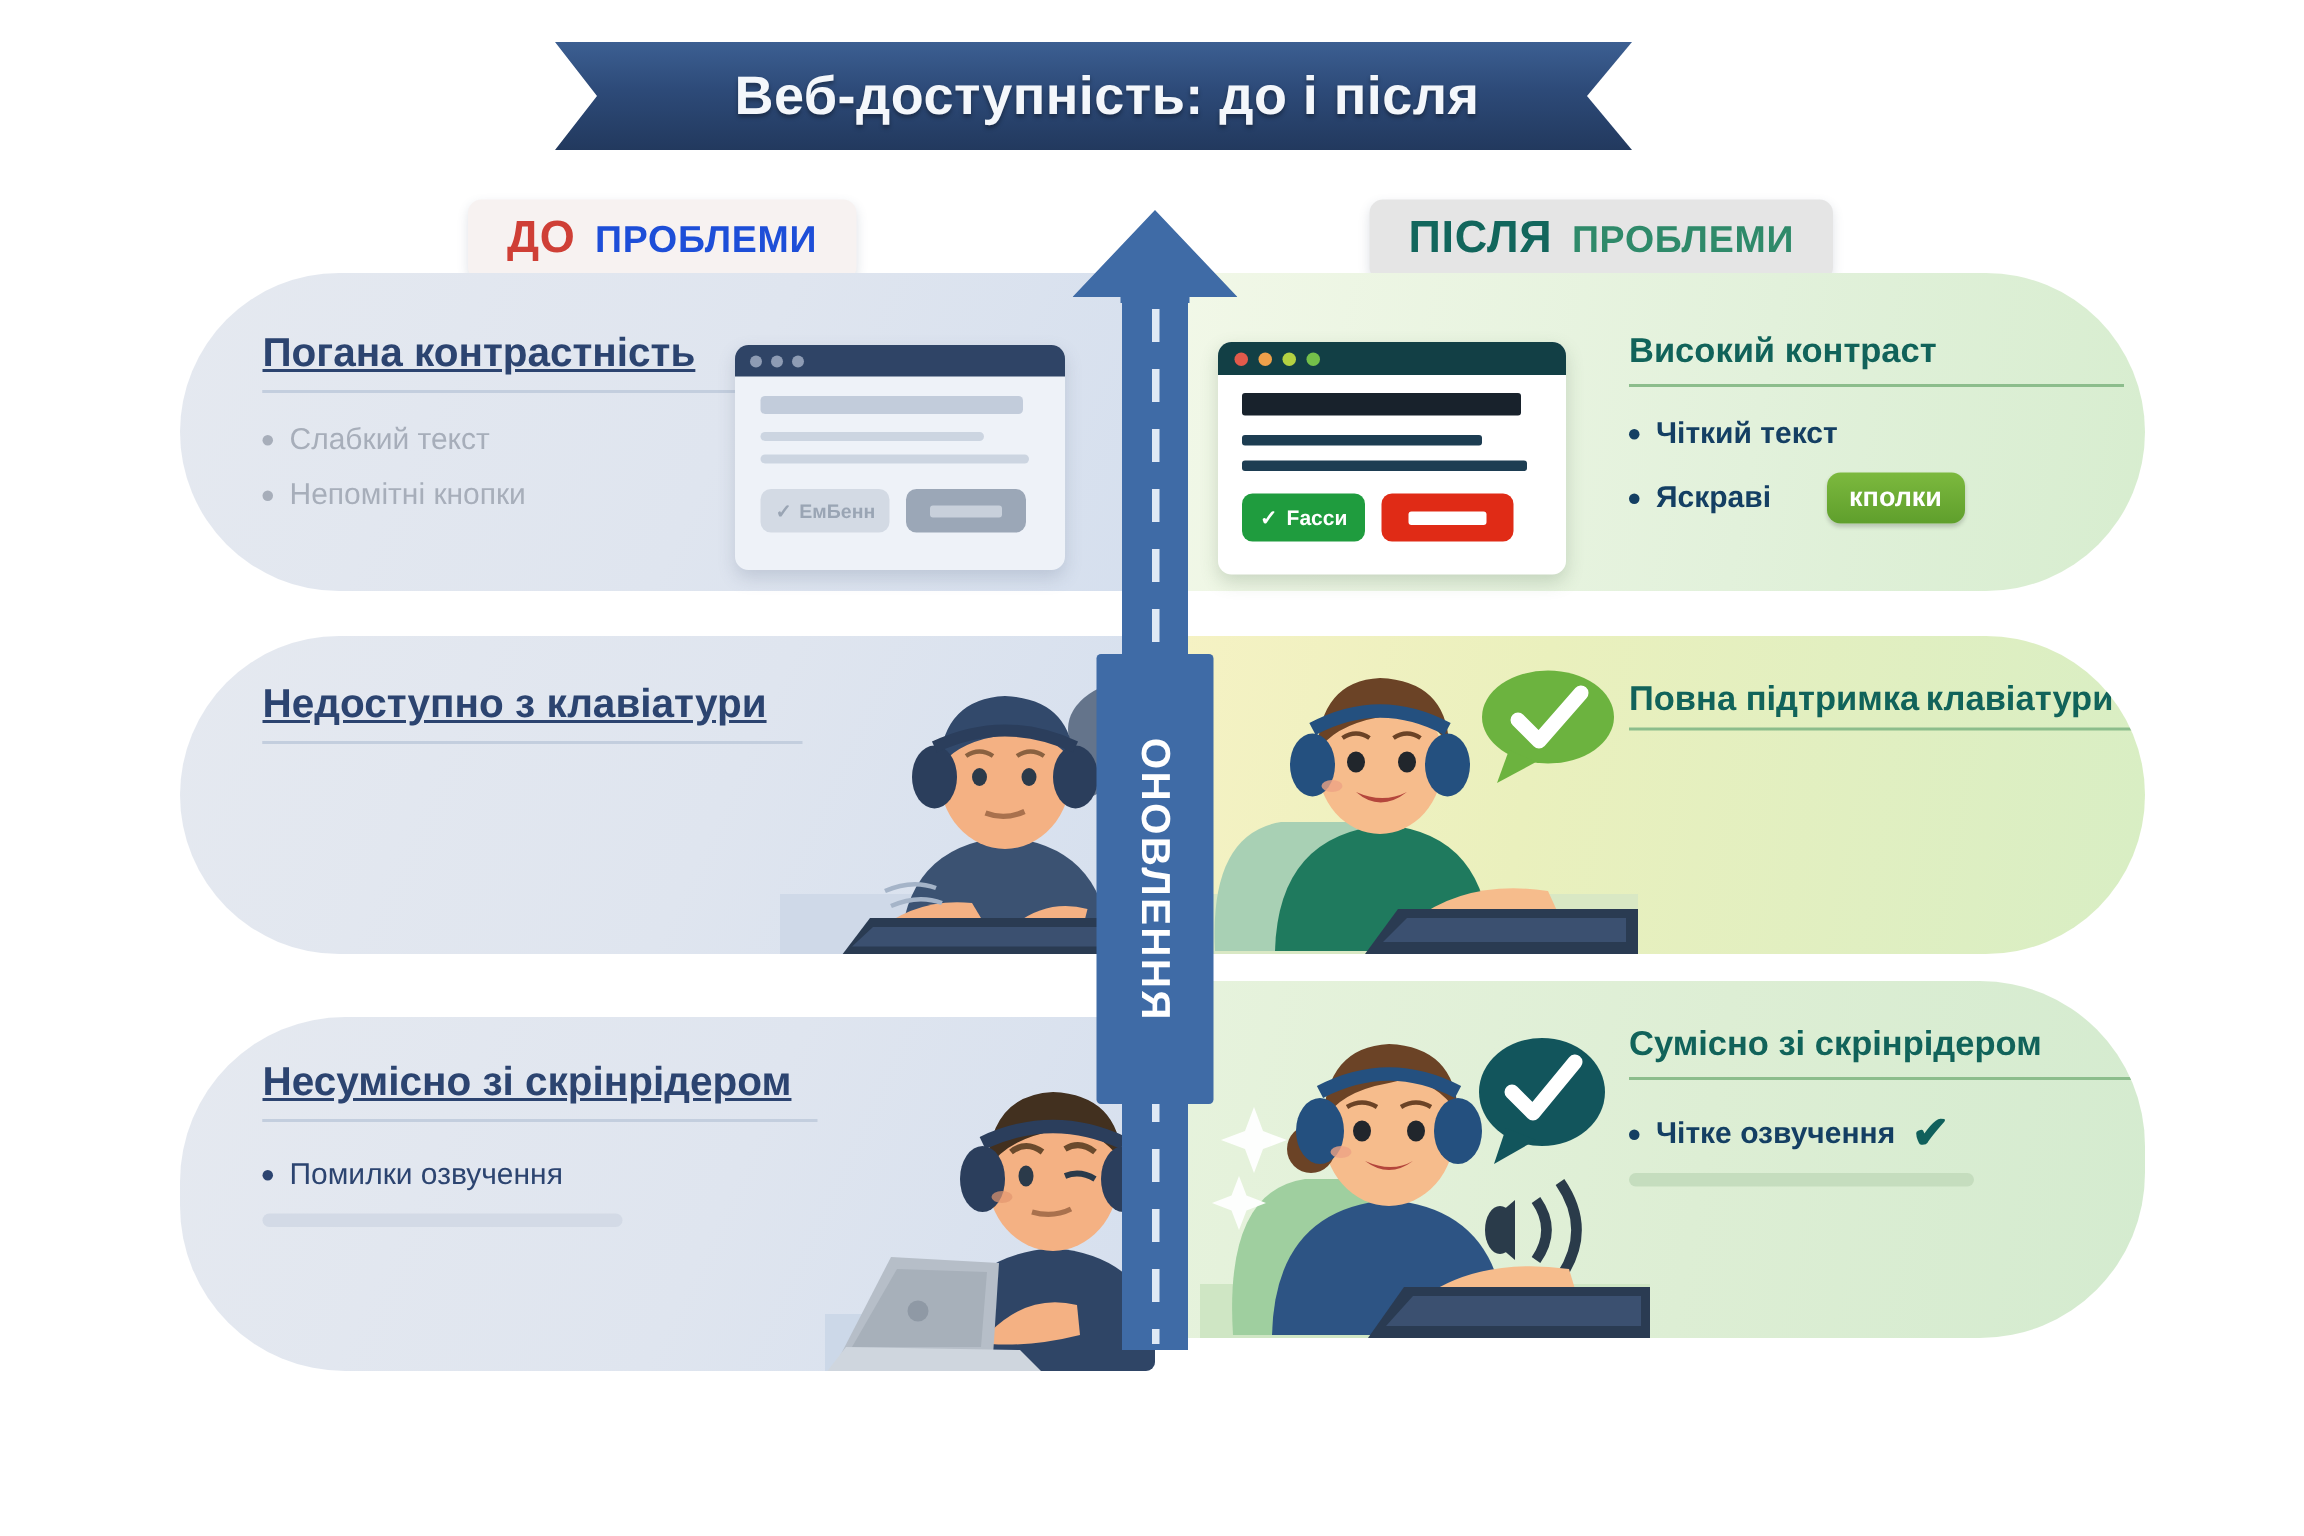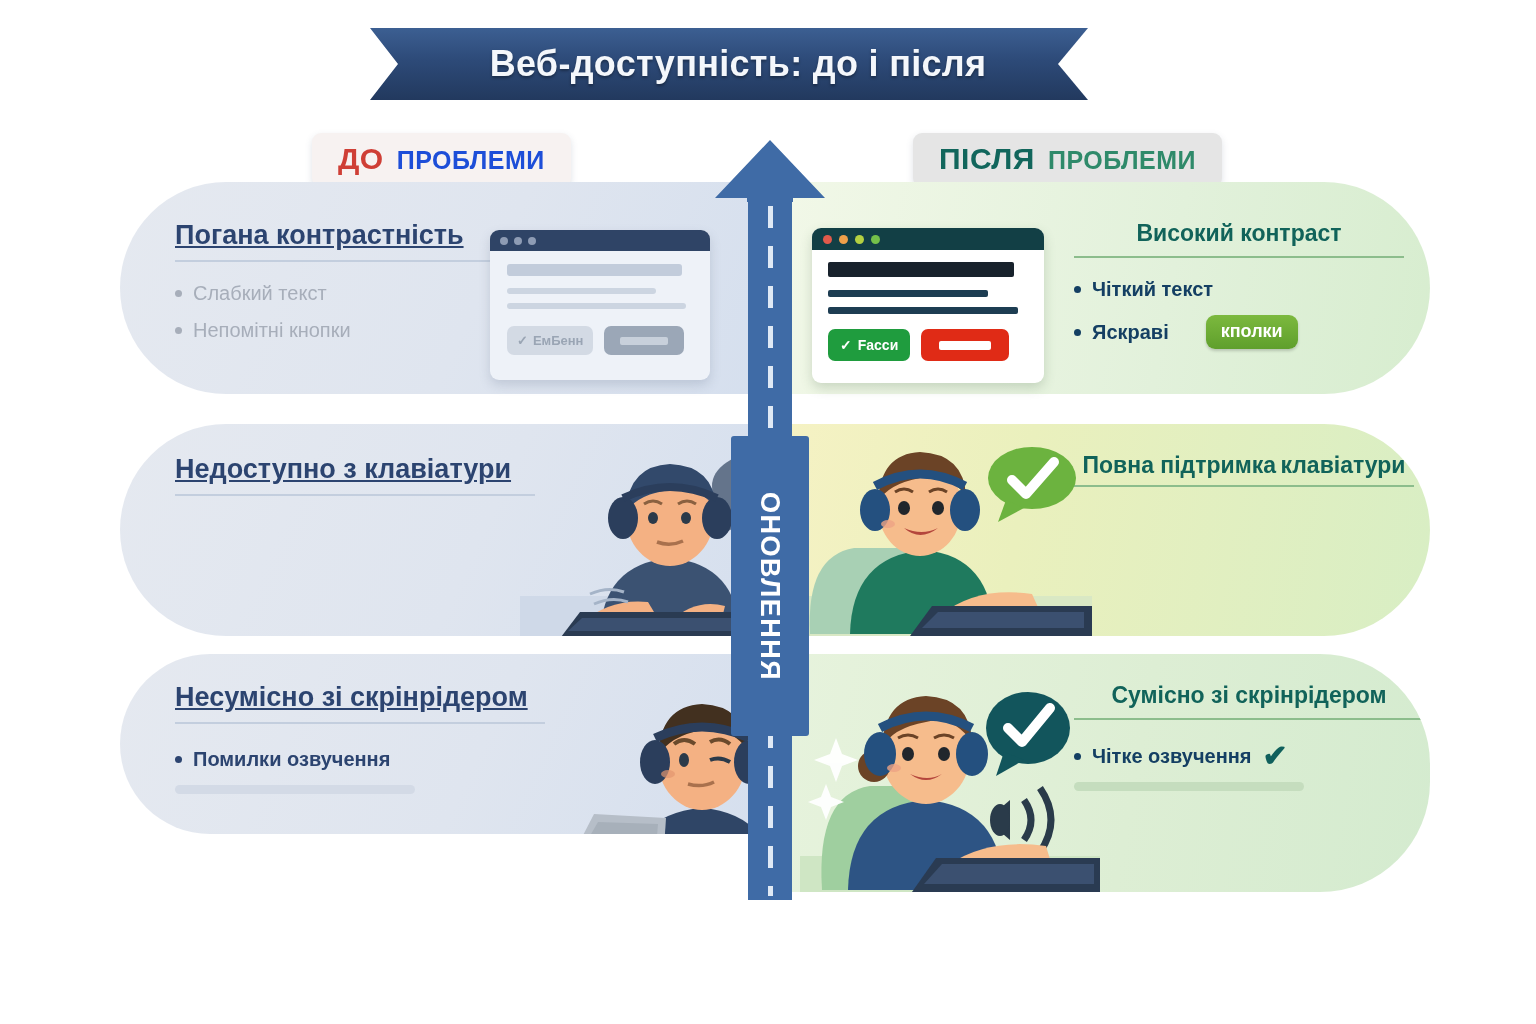--- a/index.html
+++ b/index.html
@@ -88,26 +88,26 @@
   .panel-after {
     left: 770px; width: 660px; height: 212px;
     border-radius: 6px 110px 110px 6px;
   }
   .pa1 { background: linear-gradient(100deg,#f2f8e8 0%,#e2f1db 60%,#d7edcf 100%); }
   .pa2 { background: linear-gradient(100deg,#f6f2c4 0%,#eaf0bd 38%,#d8eec4 100%); }
   .pa3 { background: linear-gradient(100deg,#e7f3dd 0%,#ddeed4 55%,#d4ebcf 100%); }
   .row1 { top: 182px; }
   .row2 { top: 424px; }
   .row3 { top: 654px; }
-  .row3.panel-before { height: 180px; }
+  .row3.panel-before { height: 236px; margin-top: 24px; }
   .row3.panel-after  { height: 238px; }
 
   
   .txt-before { position: absolute; left: 55px; top: 38px; width: 330px; }
-  .txt-after  { position: absolute; left: 304px; top: 38px; width: 330px; text-align: center; }
+  .txt-after  { position: absolute; left: 316px; top: 38px; width: 330px; }
   .h-before {
     font-size: 27px; font-weight: bold; color: #2c4470;
     padding-bottom: 9px;
     border-bottom: 2px solid #c3cede;
     display: inline-block;
     text-decoration: underline;
   }
   .h-after {
     font-size: 23px; font-weight: bold; color: #11635a;
     padding-bottom: 9px;
@@ -351,21 +351,21 @@
     <path d="M130 192 L146 176 L292 176 L292 192 Z" fill="#3b5070"></path>
   </svg>
 
 </div>
 
 <div class="panel panel-before row3">
   <div class="txt-before" style="top:28px;width:370px">
     <div class="h-before">Несумісно зі скрінрідером</div>
     <div class="hrule-before"></div>
     <ul class="blist bl-before" style="margin-top:24px">
-      <li style="color:#2c4470;font-weight:bold">
+      <li style="color:#2c4470;font-weight:normal">
         <span class="dot" style="background:#2c4470"></span>
         <span>Помилки озвучення</span>
       </li>
     </ul>
     <div class="ghost-bar" style="width:240px;margin-top:14px"></div>
   </div>
 
   <svg class="fig" style="left:430px;top:20px" width="300" height="218" viewBox="0 0 300 218">
     <rect x="0" y="178" width="300" height="40" fill="#ccd8e8"></rect>
     <ellipse cx="248" cy="52" rx="38" ry="38" fill="#c8453c"></ellipse>

